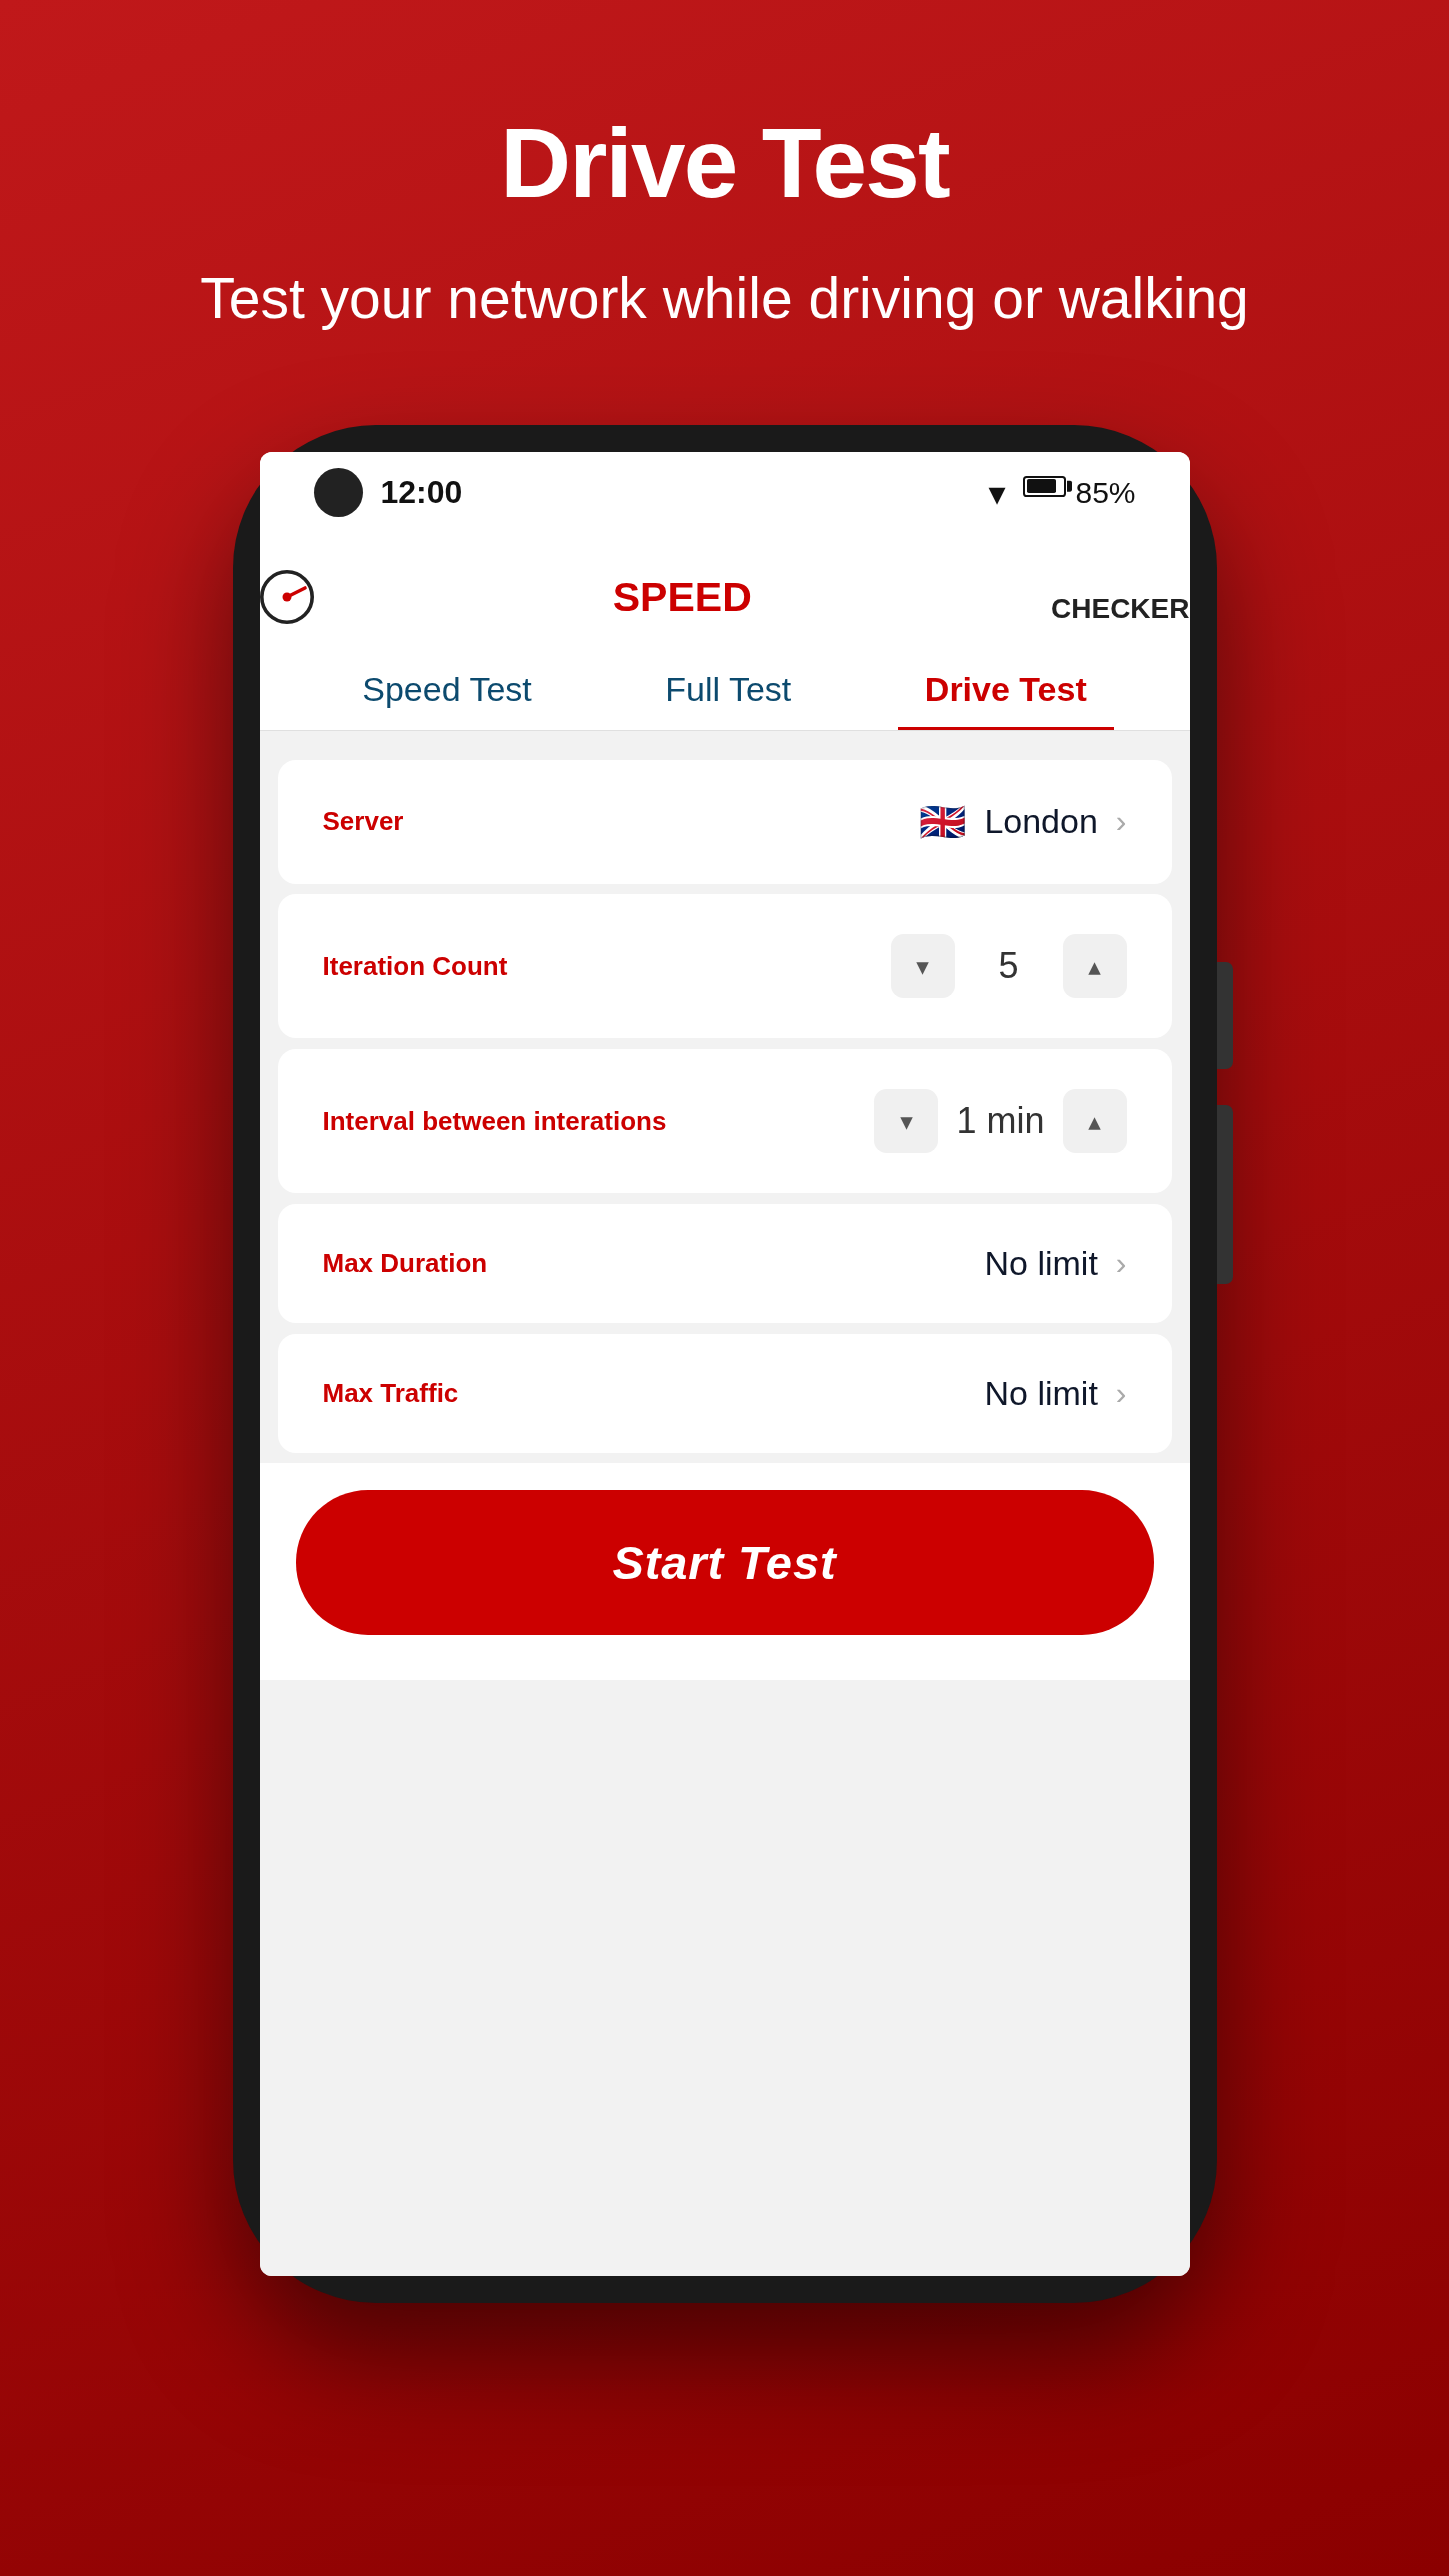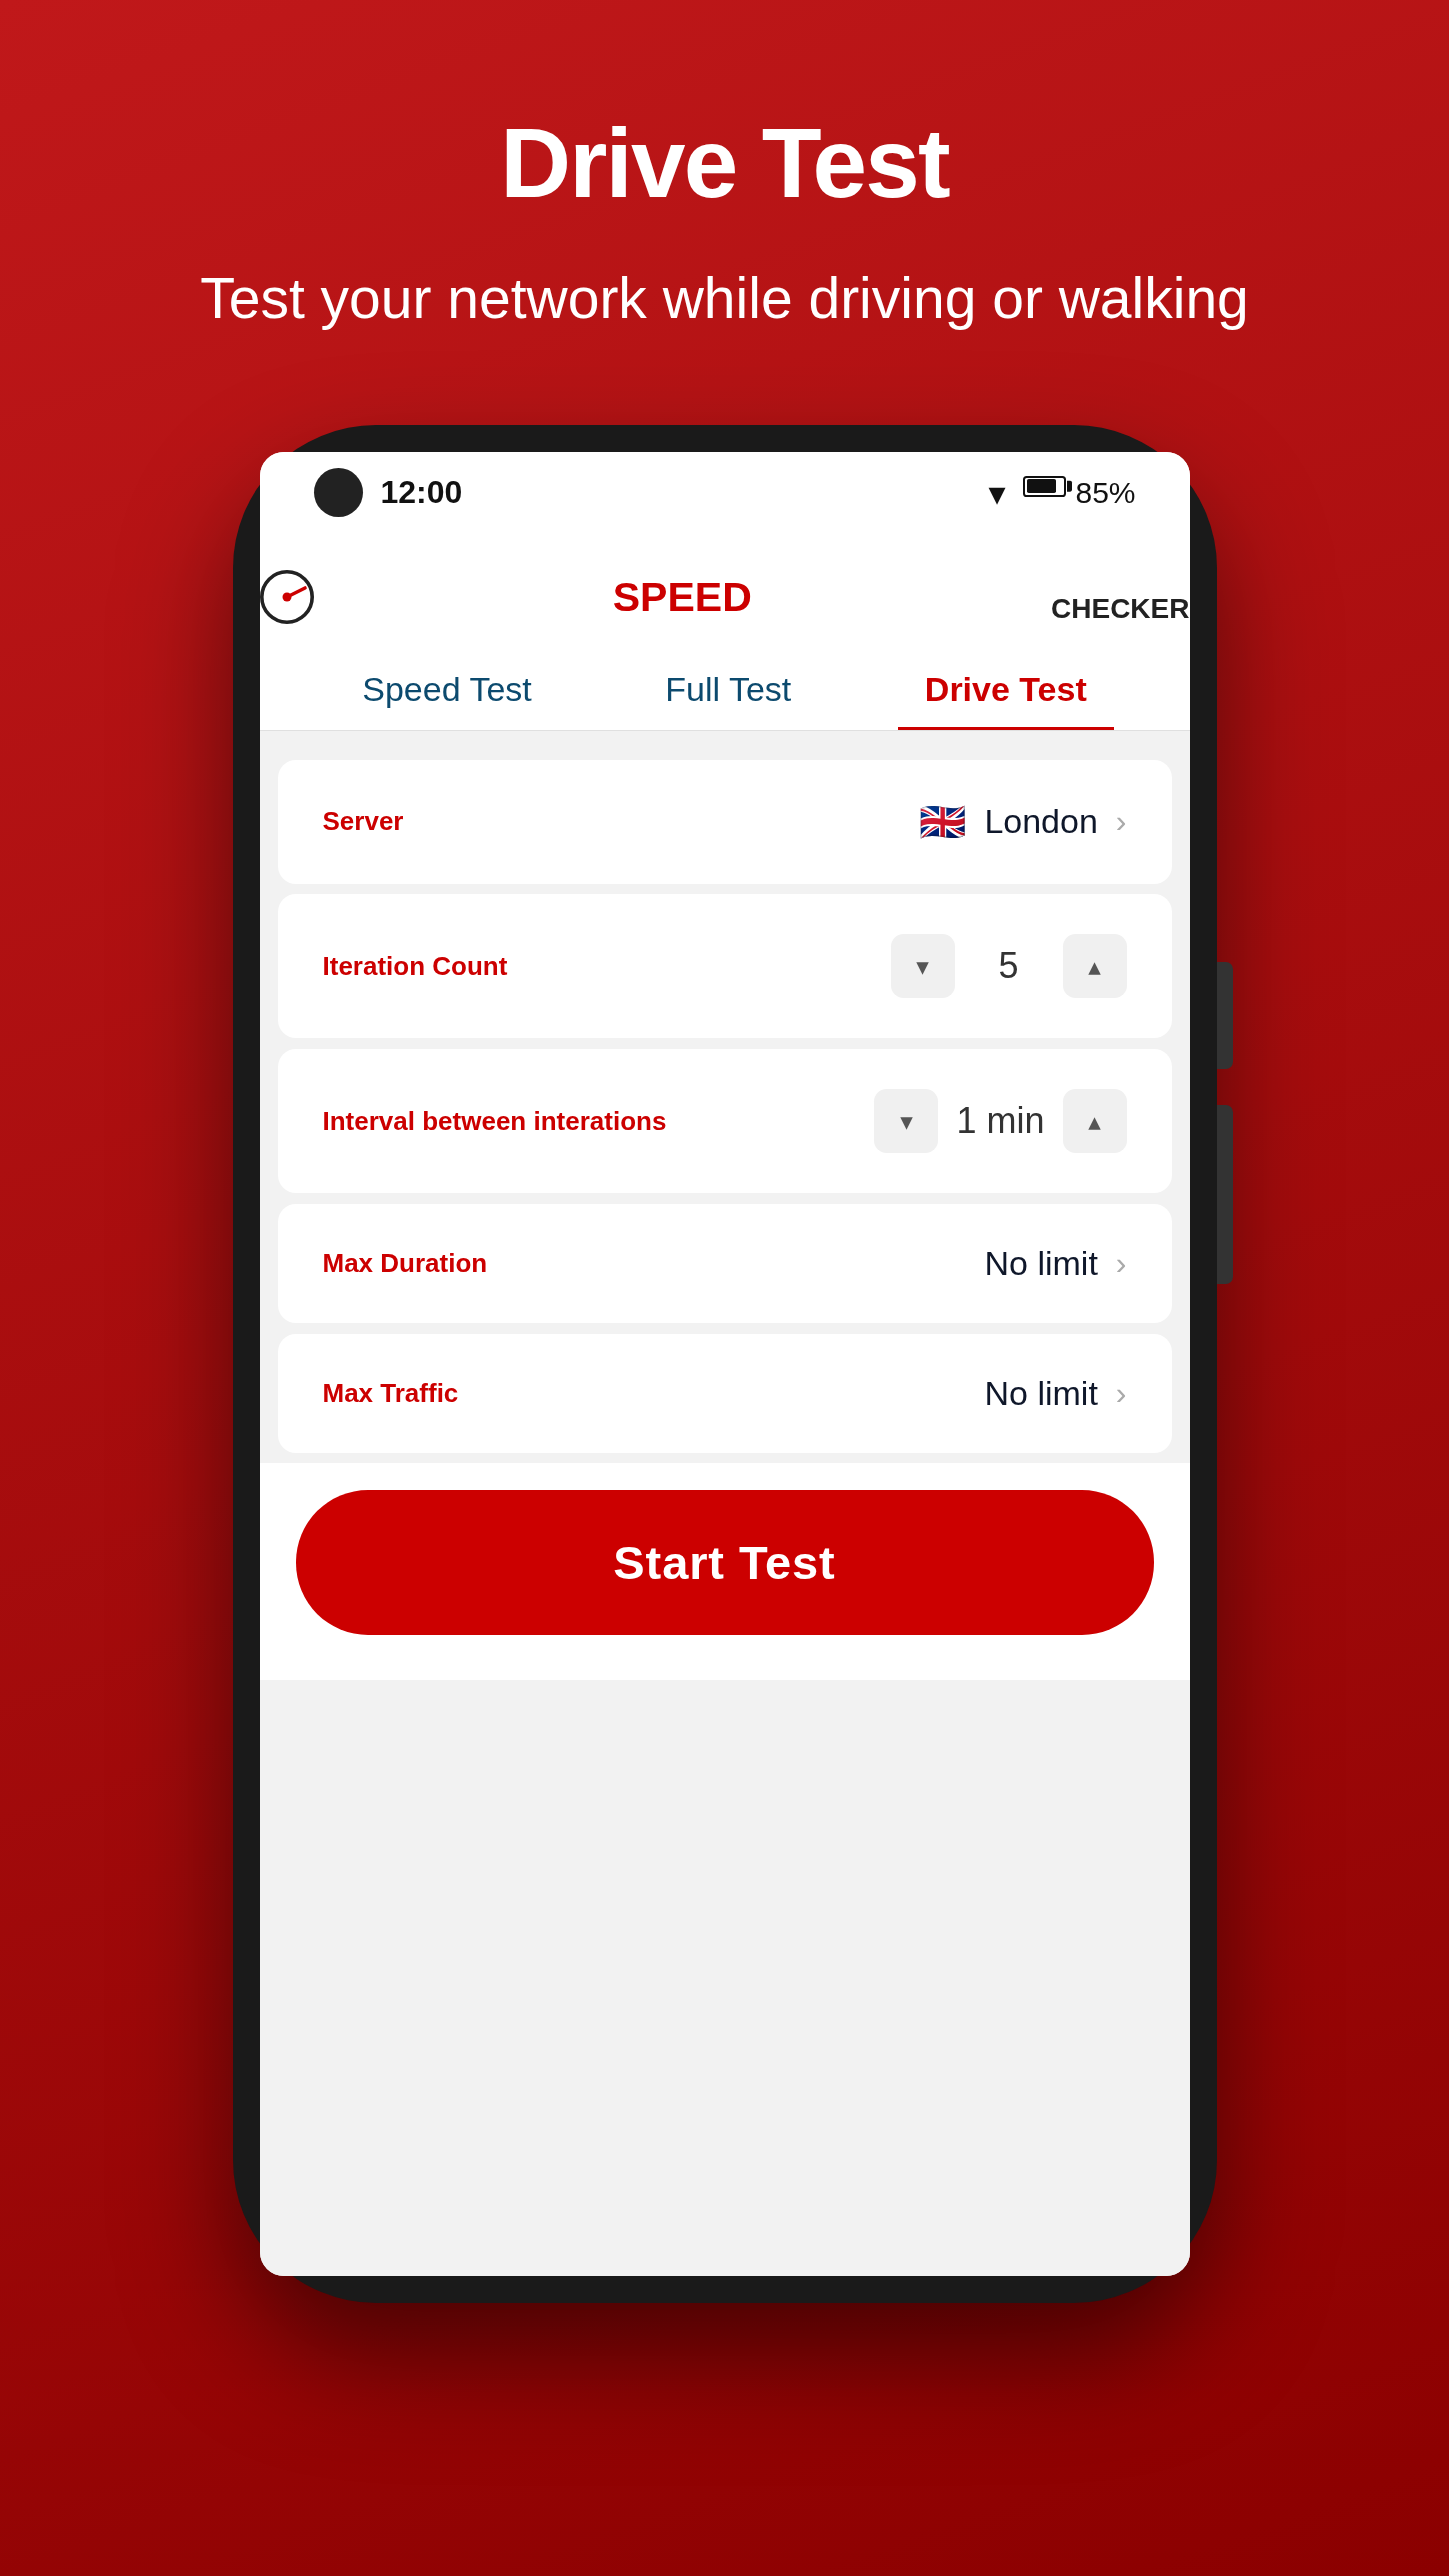--- a/index.html
+++ b/index.html
@@ -49,21 +49,21 @@
       border-radius: 143px;
       padding: 27px;
       box-shadow: 0 54px 107px rgba(0,0,0,0.5);
       position: relative;
     }
 
     .phone-screen {
       width: 100%;
       height: 100%;
       background: #f5f5f5;
-      border-radius: 24px;
+      border-radius: 12px;
       overflow: hidden;
       display: flex;
       flex-direction: column;
     }
 
     
     .status-bar {
       background: white;
       height: 81px;
       display: flex;
@@ -283,20 +283,21 @@
       width: 100%;
       padding: 45px 0;
       background: #cc0000;
       border: none;
       border-radius: 72px;
       color: white;
       font-size: 47px;
       font-weight: 700;
       cursor: pointer;
       letter-spacing: 0.9px;
+      font-style: italic;
     }
 
     
     .side-btn-right {
       position: absolute;
       right: -16px;
       top: 537px;
       width: 16px;
       height: 107px;
       background: #333;

